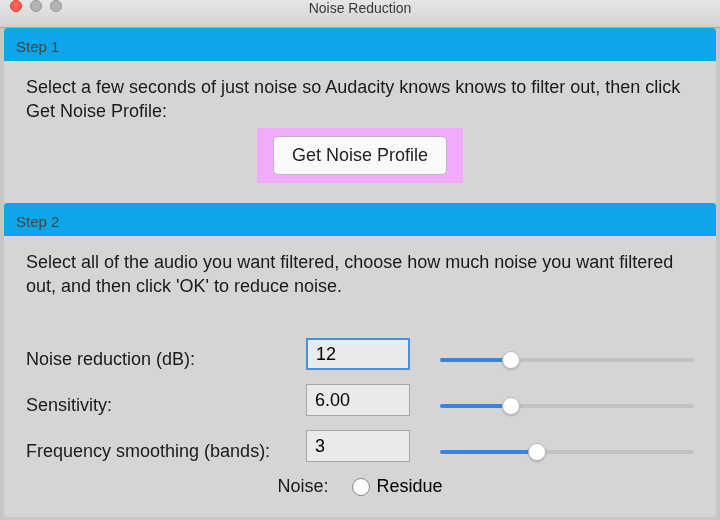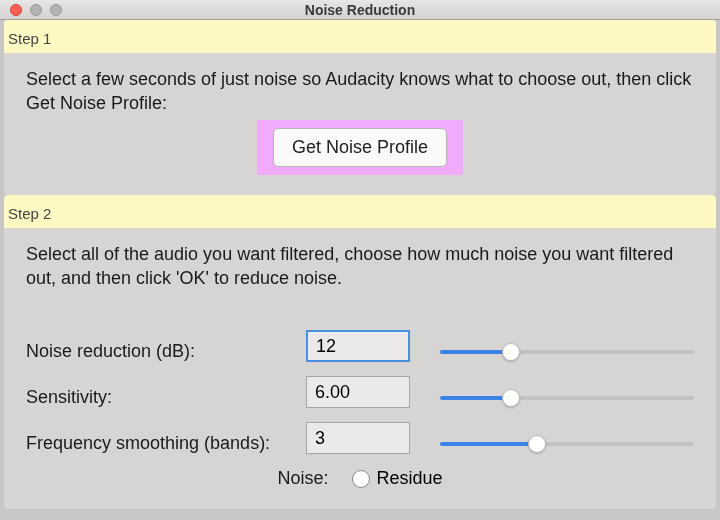--- a/index.html
+++ b/index.html
@@ -1,43 +1,42 @@
 <!DOCTYPE html>
 <html><head>
   <meta charset="utf-8">
   <style>
     * { margin: 0; padding: 0; box-sizing: border-box; font-family: -apple-system, 'Helvetica Neue', Arial, sans-serif; }
     body { width: 720px; height: 520px; background: #c9c7c5; overflow: hidden; }
     .titlebar {
-      height: 20px;
+      height: 28px;
       background: linear-gradient(to bottom, #e8e6e4, #d4d2d0);
       border-bottom: 1px solid #a8a6a4;
       display: flex;
-      align-items: center;
+      align-items: flex-start;
       position: relative;
-      font-weight: bold;
     }
     .traffic-lights { display: flex; gap: 8px; padding-left: 10px; }
     .tl { width: 12px; height: 12px; border-radius: 50%; }
     .tl.red { background: #ff5f57; border: 1px solid #d4433b; }
     .tl.grey1 { background: #b5b3b1; border: 1px solid #9a9896; }
     .tl.grey2 { background: #b5b3b1; border: 1px solid #9a9896; }
     .title-text {
       position: absolute;
       left: 50%;
       transform: translateX(-50%);
       font-size: 14px;
       color: #3a3a3a;
     }
     .content { padding: 0 4px; }
     .step-label {
       font-size: 15px;
       color: #444;
-      padding: 10px 12px 6px 4px;
-      background: #fef9c3;
+      padding: 10px 12px 6px 12px;
+      background: #0ea5e9;
       border-radius: 4px 4px 0 0;
     }
     .panel {
       background: #d7d5d3;
       padding: 14px 22px 20px 22px;
       border-radius: 0 0 4px 4px;
     }
     .instruction {
       font-size: 18px;
       color: #1a1a1a;
@@ -156,21 +155,21 @@
     <div class="tl red"></div>
     <div class="tl grey1"></div>
     <div class="tl grey2"></div>
   </div>
   <div class="title-text">Noise Reduction</div>
 </div>
 
 <div class="content">
   <div class="step-label">Step 1</div>
   <div class="panel">
-    <div class="instruction">Select a few seconds of just noise so Audacity knows what to choose out, then click Get Noise Profile:</div>
+    <div class="instruction">Select a few seconds of just noise so Audacity knows knows to filter out, then click Get Noise Profile:</div>
     <div class="highlight-box">
       <div class="green-hl">
         <button class="profile-btn">Get Noise Profile</button>
       </div>
     </div>
   </div>
 
   <div class="step-label">Step 2</div>
   <div class="panel">
     <div class="instruction" style="margin-bottom:40px;">Select all of the audio you want filtered, choose how much noise you want filtered out, and then click 'OK' to reduce noise.</div>

